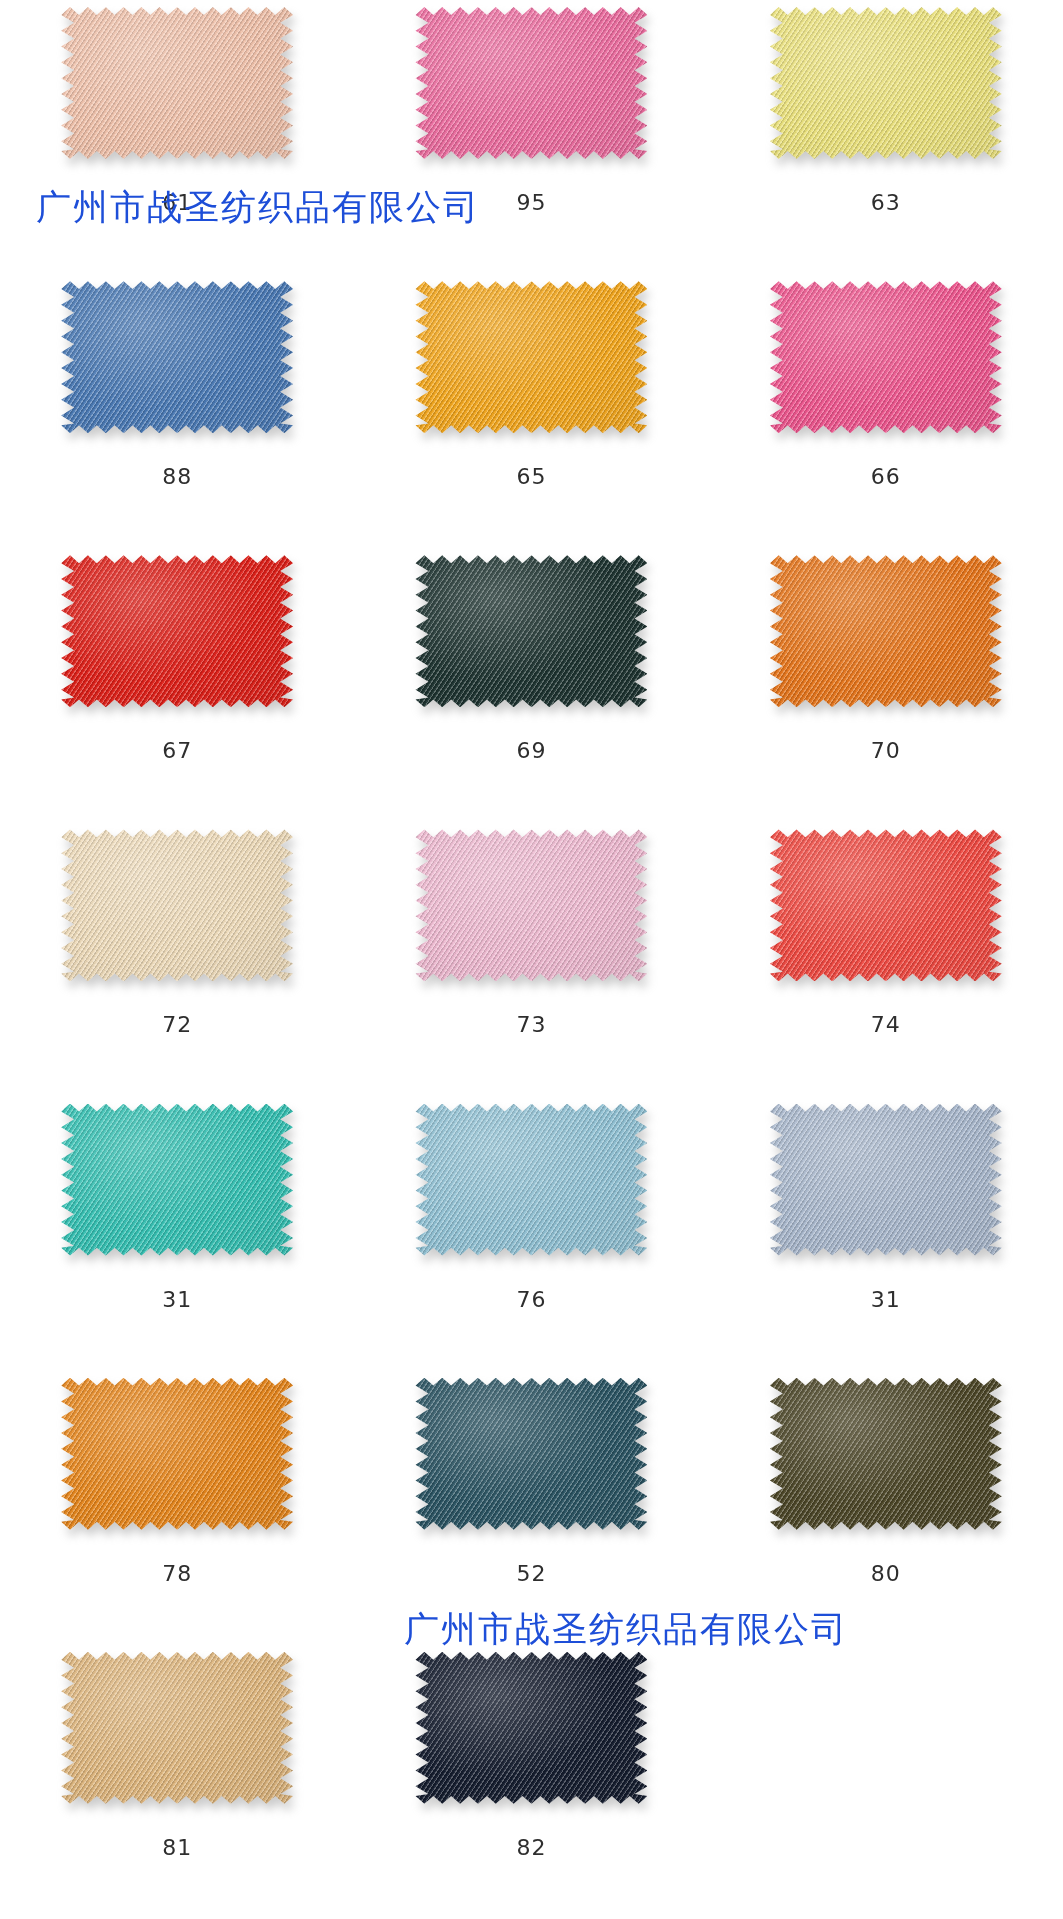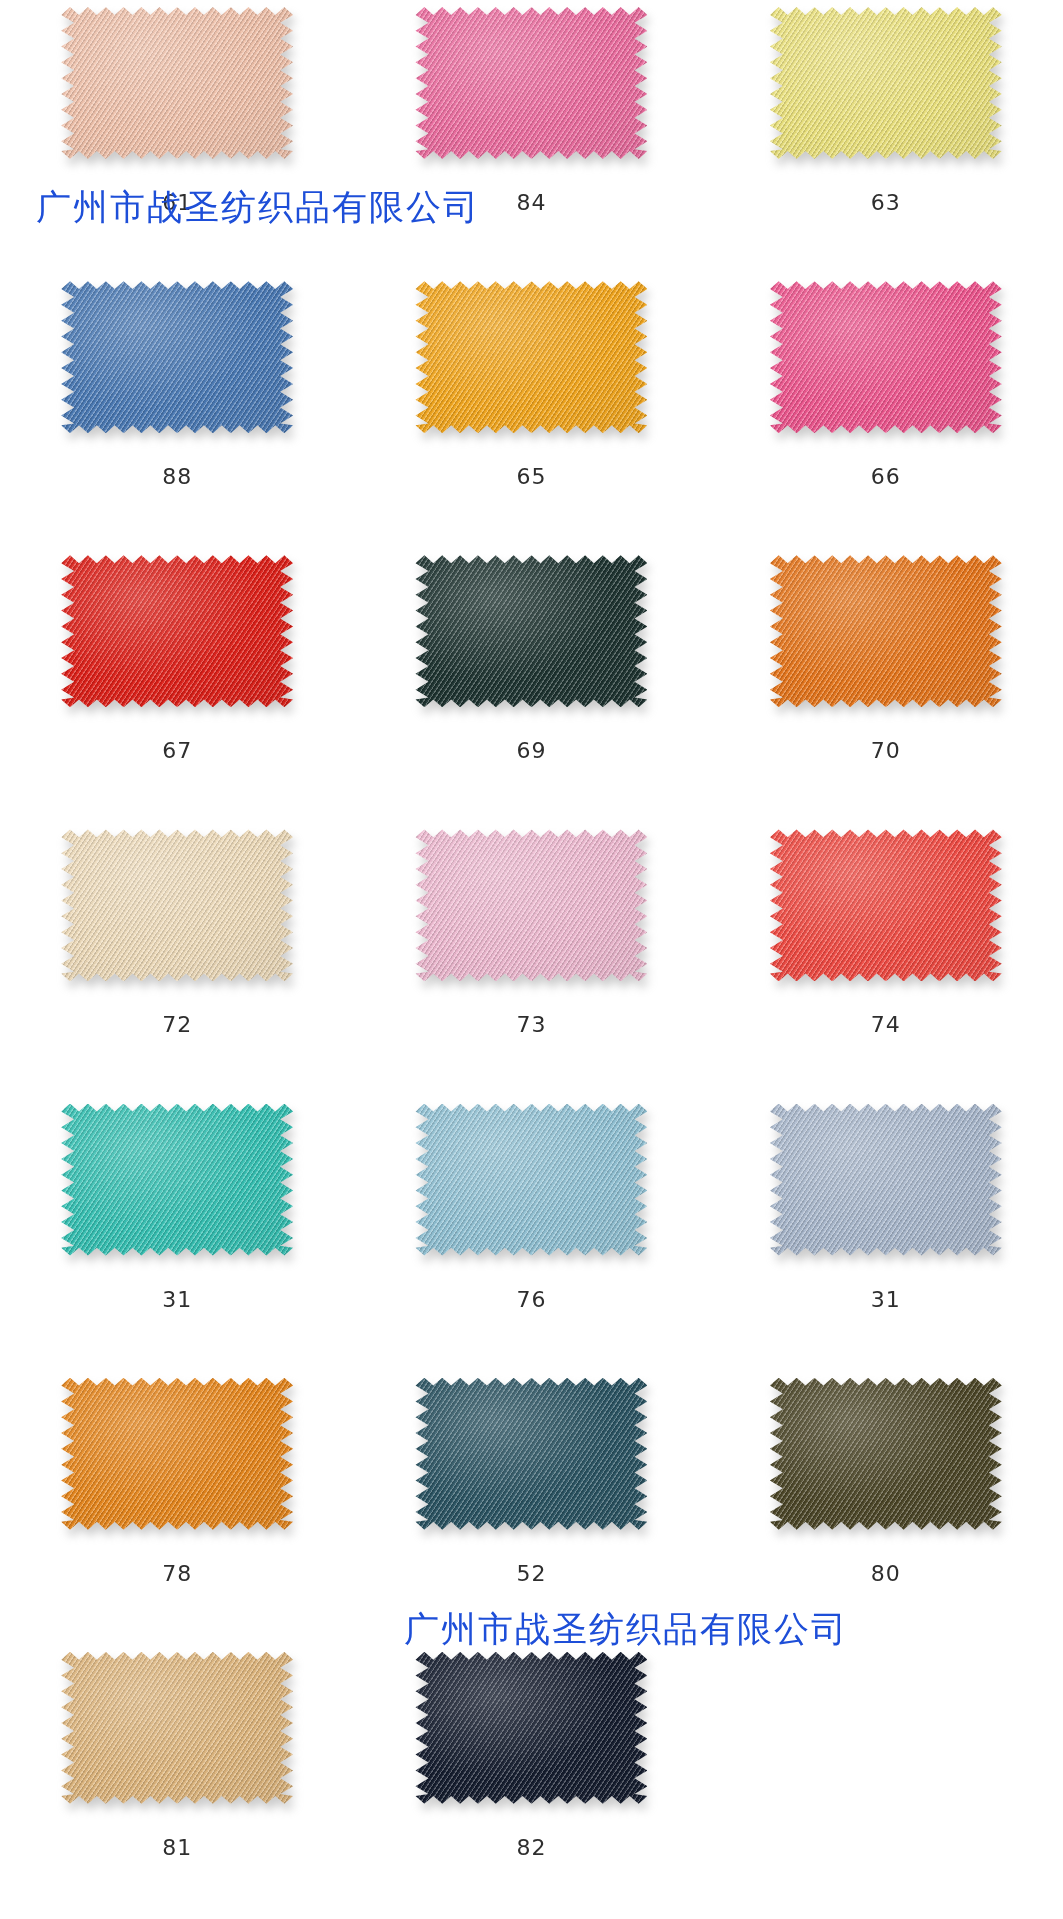--- a/index.html
+++ b/index.html
@@ -165,21 +165,21 @@
     <div class="cell">
       <div class="swatch-wrap">
         <div class="swatch" style="background-color: rgb(242, 195, 172);"></div>
       </div>
       <div class="swatch-label">61</div>
     </div>
     <div class="cell">
       <div class="swatch-wrap">
         <div class="swatch" style="background-color: rgb(238, 110, 161);"></div>
       </div>
-      <div class="swatch-label">84</div>
+      <div class="swatch-label">95</div>
     </div>
     <div class="cell">
       <div class="swatch-wrap">
         <div class="swatch" style="background-color: rgb(237, 228, 126);"></div>
       </div>
       <div class="swatch-label">63</div>
     </div>
     <div class="cell">
       <div class="swatch-wrap">
         <div class="swatch" style="background-color: rgb(74, 122, 182);"></div>

